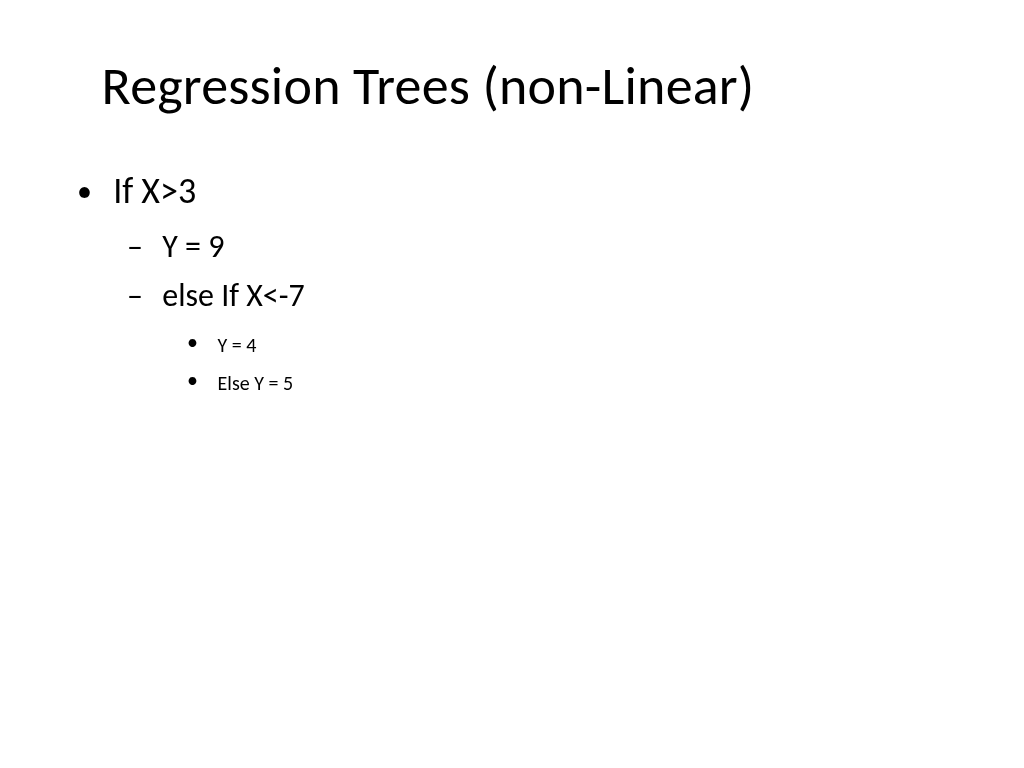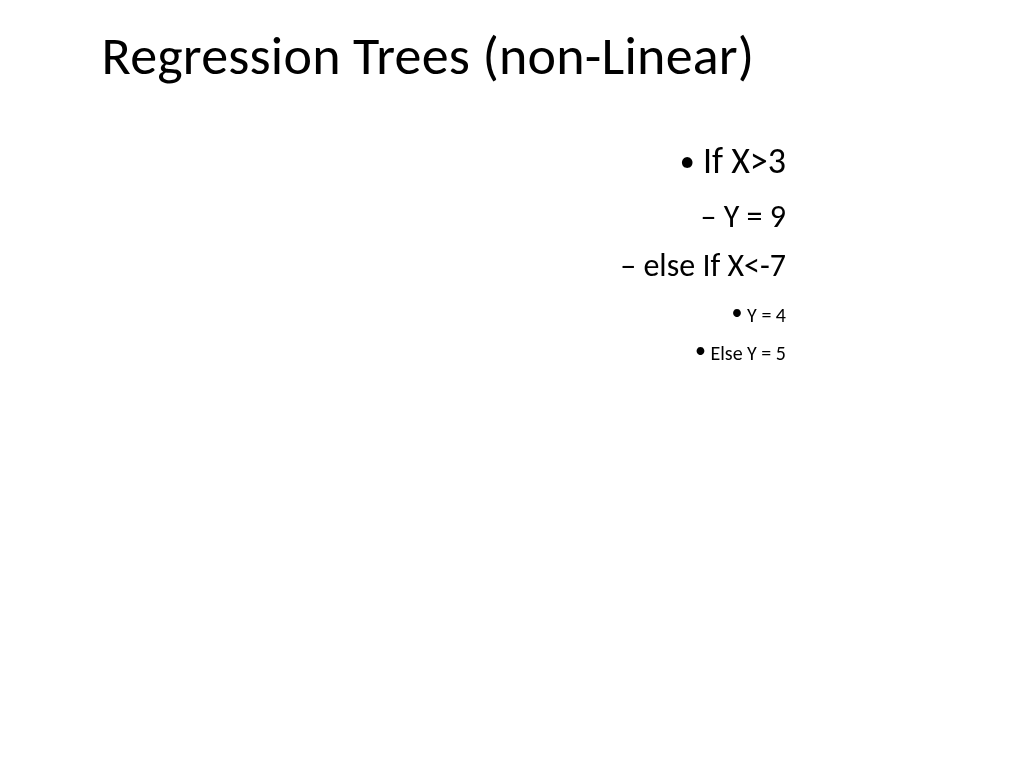--- a/index.html
+++ b/index.html
@@ -1,19 +1,19 @@
 <!DOCTYPE html>
 <html><head>
   <meta charset="utf-8">
   <style>
     * { box-sizing: border-box; margin: 0; padding: 0; }
     html, body { width: 1024px; height: 768px; background: #ffffff; font-family: Calibri, "Segoe UI", Arial, sans-serif; color: #000; }
-    .slide { width: 856px; height: 768px; padding: 23px 70px 60px 70px; position: relative; }
+    .slide { width: 856px; height: 768px; padding: 53px 70px 60px 70px; position: relative; }
     .title { font-size: 54px; font-weight: 400; text-align: center; letter-spacing: 0.2px; margin-bottom: 50px; }
-    ul { list-style: none; text-align: right; }
+    ul { list-style: none; }
     .lvl1 { font-size: 36px; padding-left: 35px; }
     .lvl1 > li::before { content: "•"; display: inline-block; width: 28px; margin-left: -28px; font-size: 30px; vertical-align: 2px; }
     .lvl2 { font-size: 32px; padding-left: 50px; margin-top: 14px; }
     .lvl2 > li { margin-bottom: 10px; }
     .lvl2 > li::before { content: "–"; display: inline-block; width: 28px; margin-left: -28px; }
     .lvl3 { font-size: 20px; padding-left: 58px; margin-top: 14px; }
     .lvl3 > li { margin-bottom: 10px; }
     .lvl3 > li::before { content: "•"; display: inline-block; width: 26px; margin-left: -26px; font-size: 22px; vertical-align: 2px; }
   </style>
 </head>

